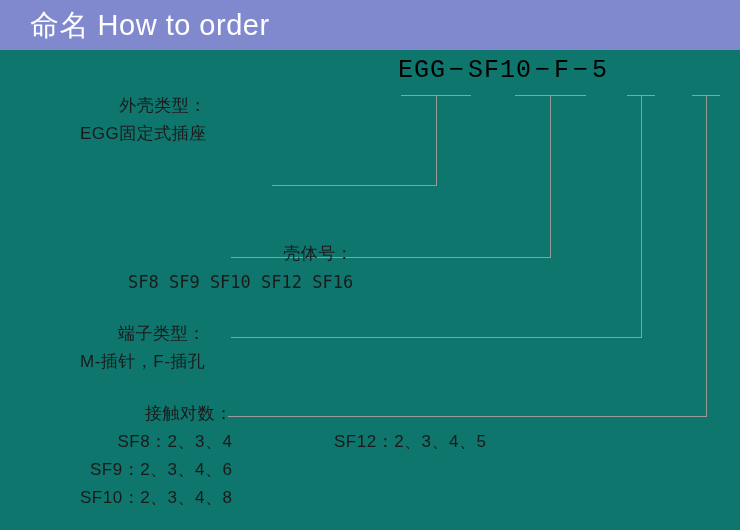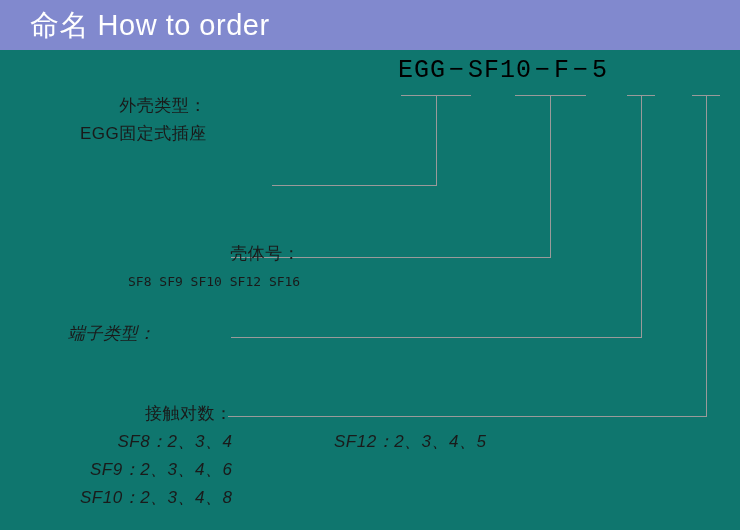--- a/index.html
+++ b/index.html
@@ -71,26 +71,25 @@
     white-space: nowrap;
   }
   .blk .line {
     font-size: 17px;
     line-height: 28px;
     letter-spacing: 0.5px;
     text-align: right;
   }
   .blk .line.mono {
     font-family: "DejaVu Sans Mono", "Liberation Mono", monospace;
-    font-size: 13px;
+    font-size: 17px;
     letter-spacing: 0px;
   }
   .cols {
     position: relative;
-    font-style: italic;
   }
   .col-right {
     position: absolute;
     left: 254px;
     top: 0;
   }
 </style>
 </head>
 <body>
 
@@ -122,22 +121,23 @@
   <div class="blk" style="left:80px; top:92px;">
     <div class="line">外壳类型：</div>
     <div class="line">EGG固定式插座</div>
   </div>
 
   <div class="blk" style="left:92px; top:240px;margin-left:36px;">
     <div class="line">壳体号：</div>
     <div class="line mono">SF8 SF9 SF10 SF12 SF16</div>
   </div>
 
-  <div class="blk" style="left:68px; top:320px;font-style:italic;">
+  <div class="blk" style="left:80px; top:320px;">
     <div class="line">端子类型：</div>
+    <div class="line">M-插针，F-插孔</div>
   </div>
 
   <div class="blk" style="left:80px; top:400px;">
     <div class="line">接触对数：</div>
     <div class="cols">
       <div class="line">SF8：2、3、4</div>
       <div class="line">SF9：2、3、4、6</div>
       <div class="line">SF10：2、3、4、8</div>
       <div class="col-right">
         <div class="line">SF12：2、3、4、5</div>

